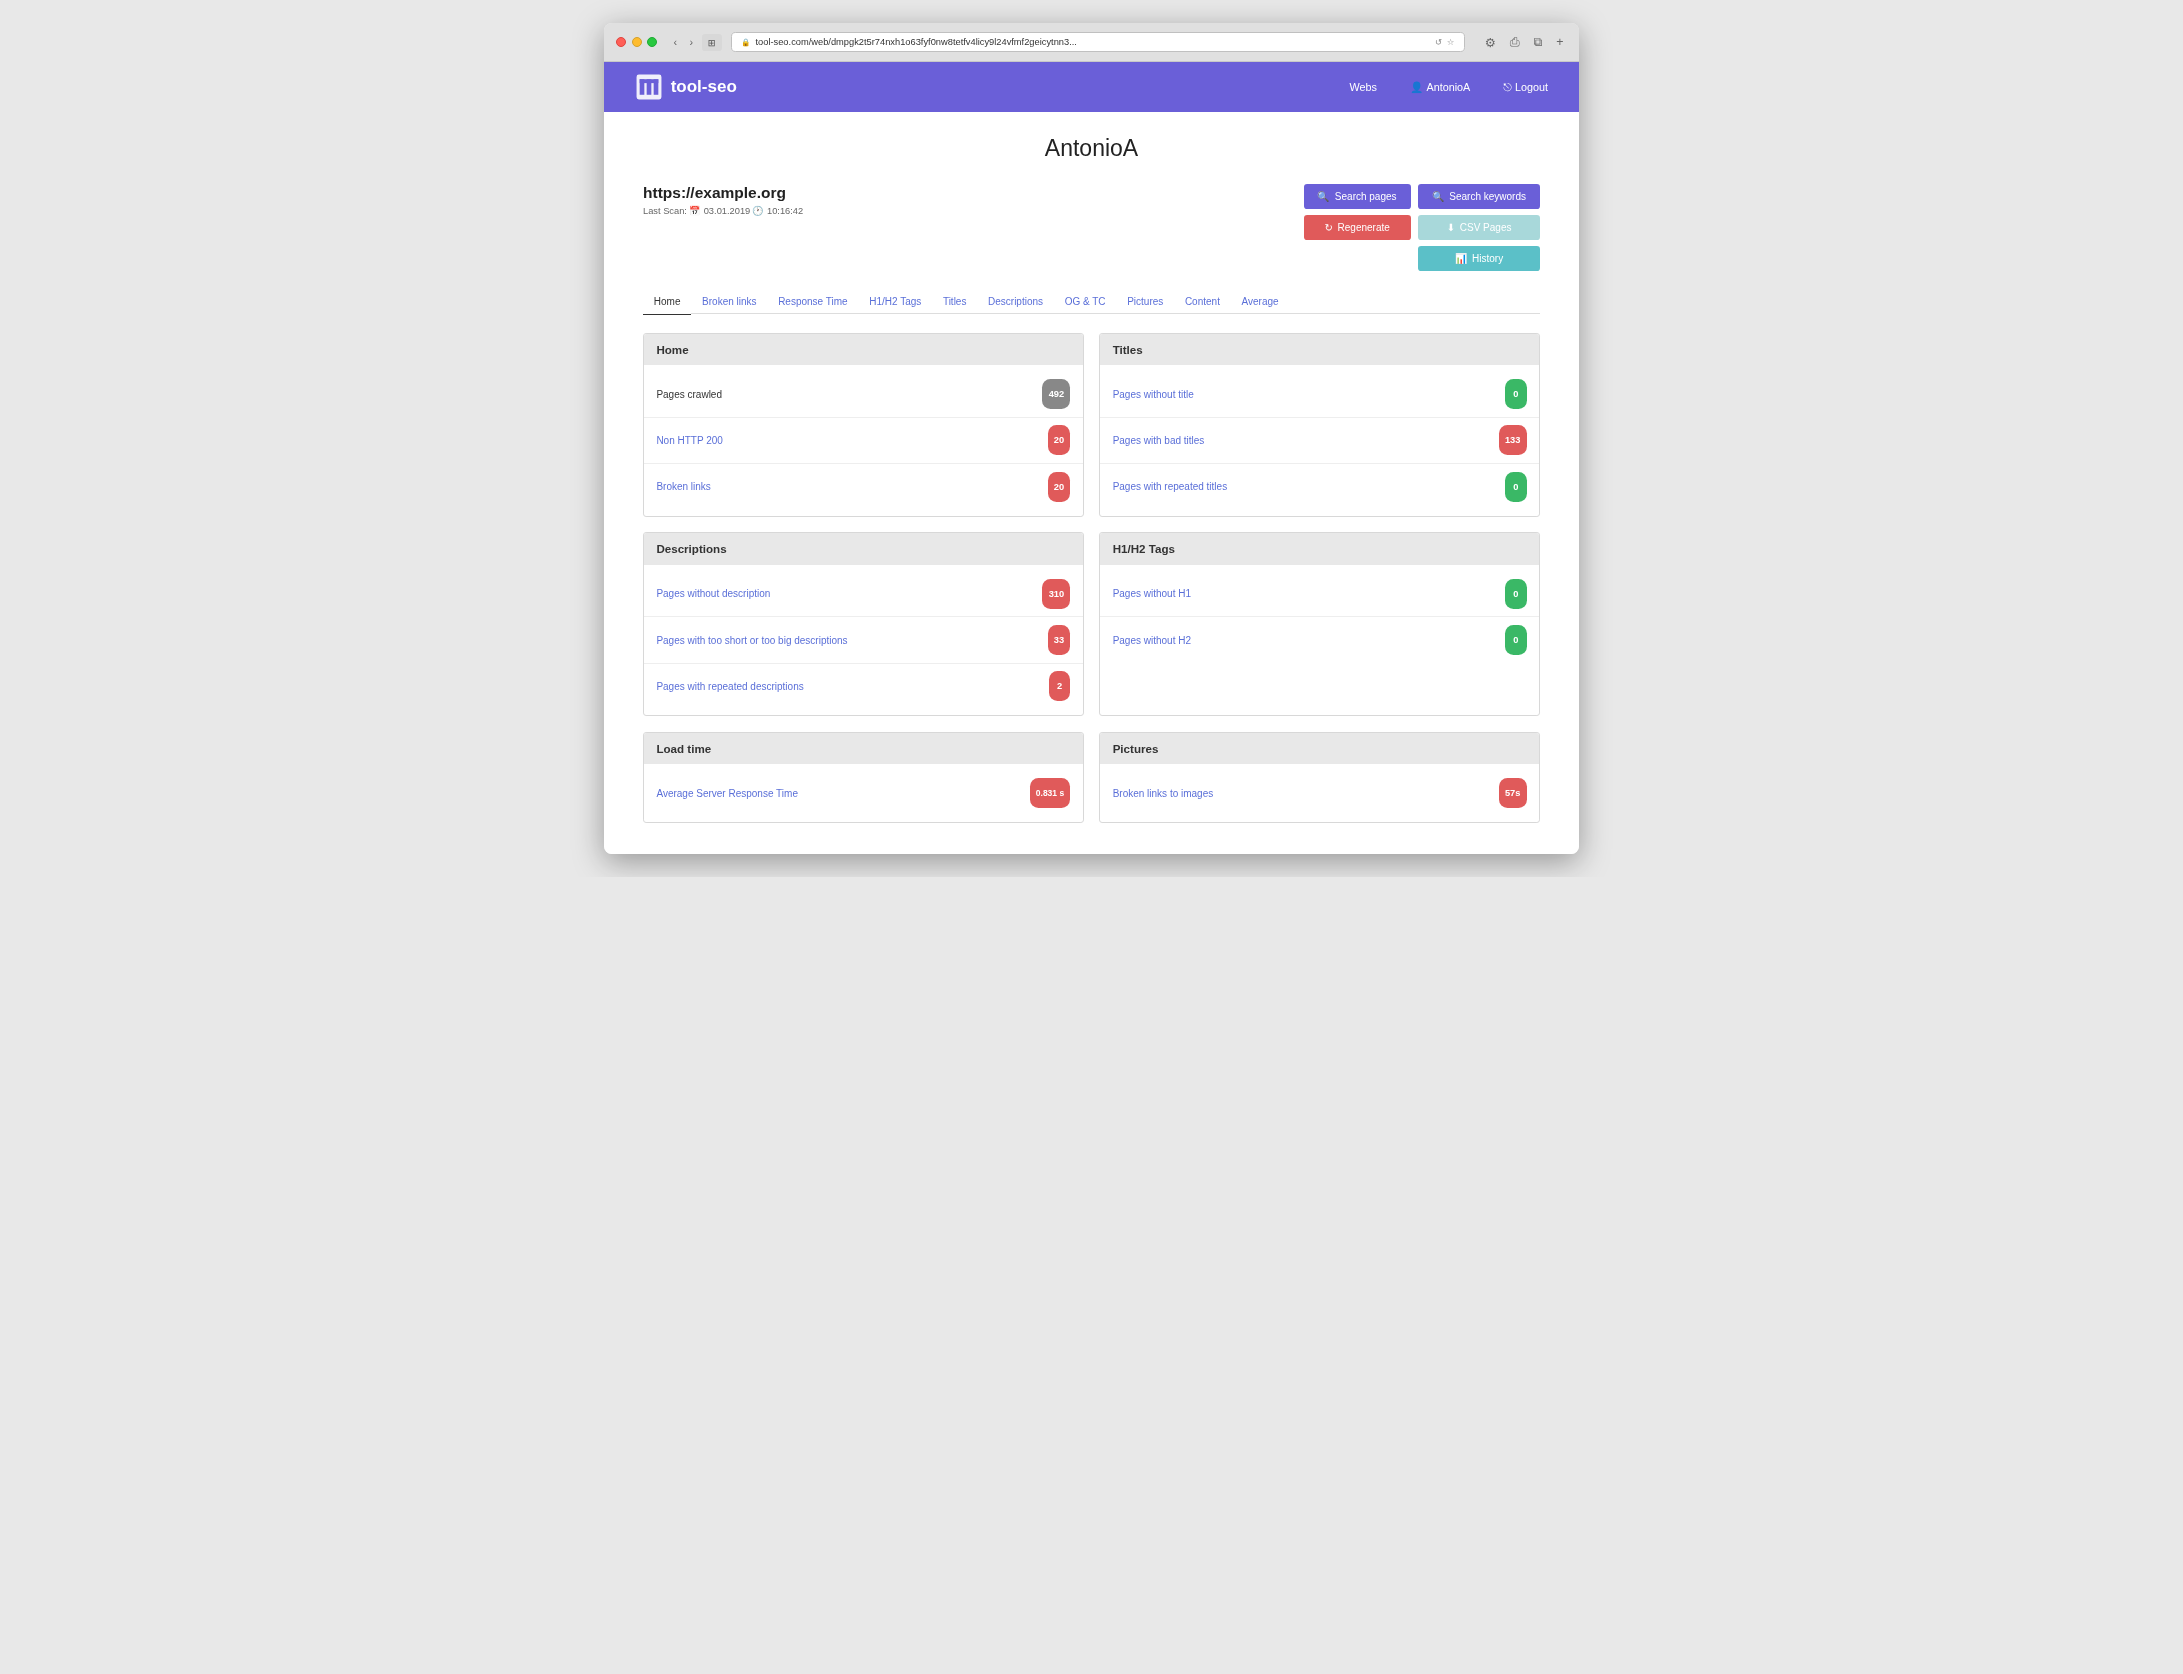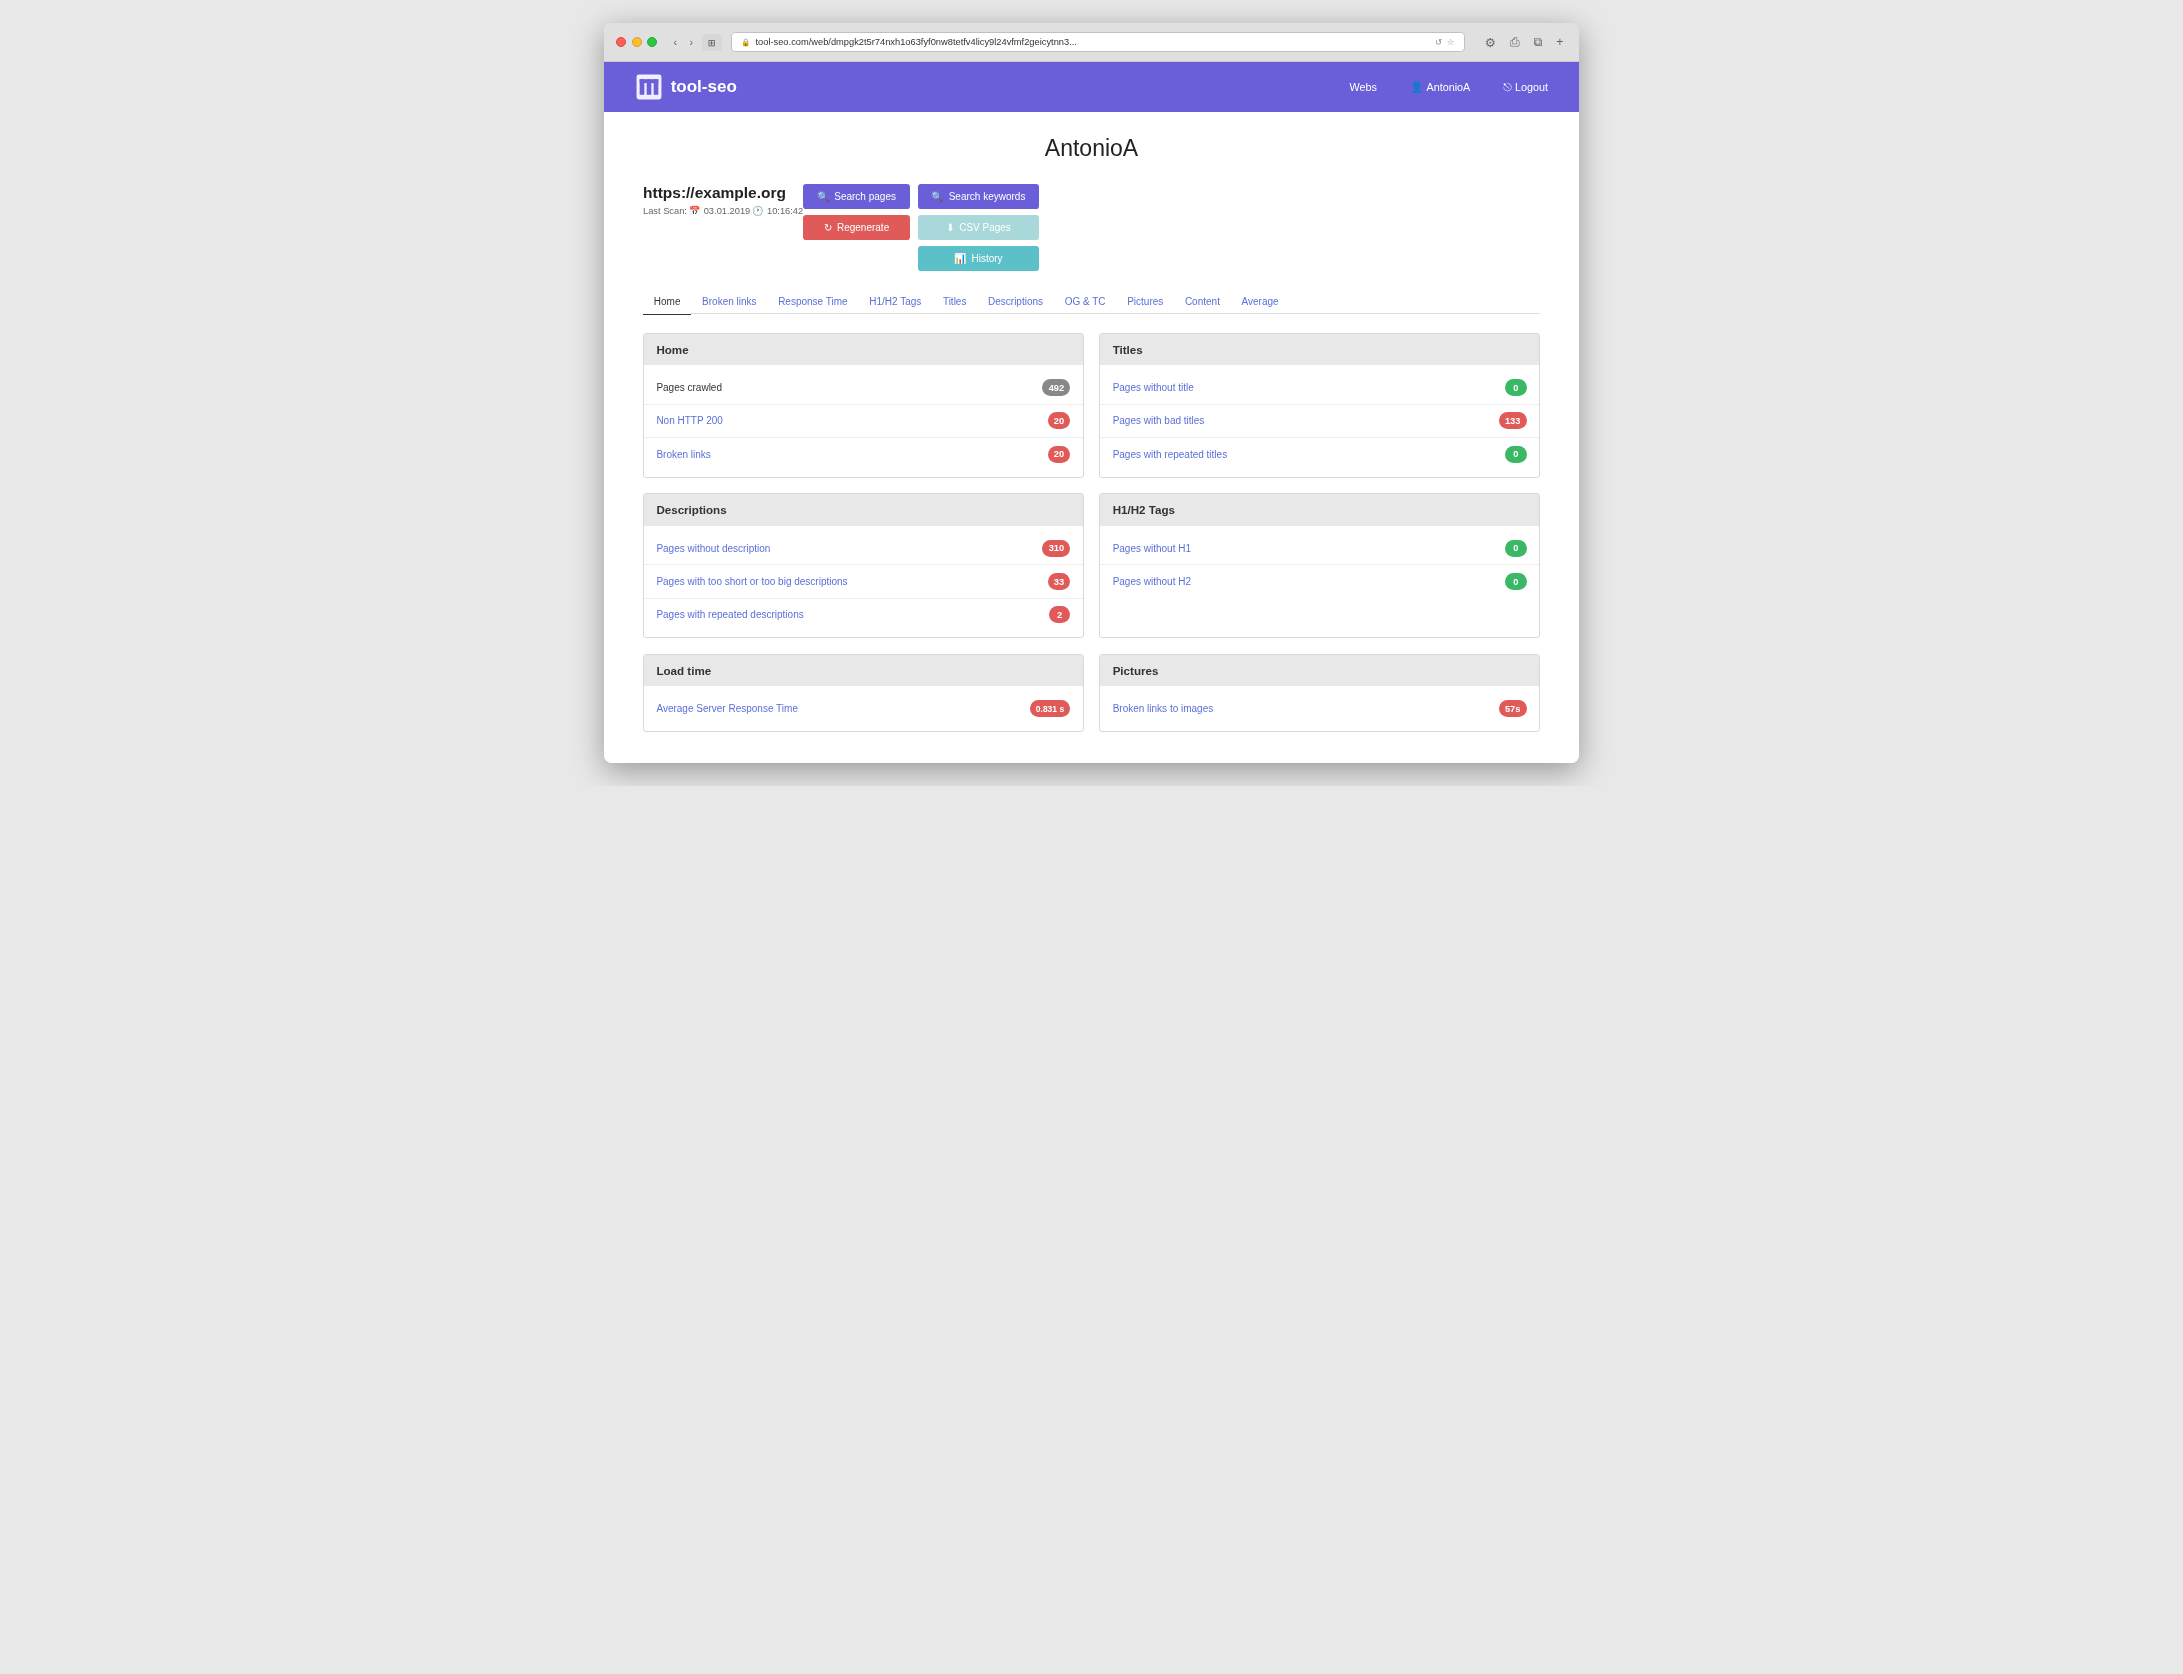--- a/index.html
+++ b/index.html
@@ -28,21 +28,21 @@
     .logo-icon { width: 28px; height: 28px; }
     .logo-text { color: white; font-size: 17px; font-weight: 600; }
     .header-nav { display: flex; align-items: center; gap: 33px; }
     .header-nav-link { color: white; text-decoration: none; font-size: 10.8px; display: flex; align-items: center; gap: 3.1px; }
 
     
     .main-content { background: white; padding: 23px 39px 31px; }
 
     .page-title { text-align: center; font-size: 23px; font-weight: 400; color: #222; margin-bottom: 21.7px; }
 
-    .site-info-row { display: flex; align-items: flex-start; margin-bottom: 18.6px; }
+    .site-info-row { display: flex; justify-content: space-between; align-items: flex-start; margin-bottom: 18.6px; }
     .site-info { }
     .site-url { font-size: 15.5px; font-weight: 700; color: #222; margin-bottom: 3.1px; }
     .site-scan { font-size: 9.3px; color: #666; }
     .action-buttons { display: flex; gap: 7.7px; }
     .action-col { display: flex; flex-direction: column; gap: 6.2px; }
     .btn { padding: 7px 14px; border: none; border-radius: 3.1px; font-size: 10px; cursor: pointer; display: flex; align-items: center; gap: 4.6px; justify-content: center; color: white; font-weight: 500; }
     .btn-purple { background: #6a5fd8; }
     .btn-red { background: #e05a5a; }
     .btn-teal { background: #5bc0c8; }
     .btn-light-teal { background: #a8d8da; }
@@ -57,21 +57,21 @@
 
     .card { border: 0.8px solid #d8d8d8; border-radius: 3.1px; overflow: hidden; }
     .card-header { background: #e8e8e8; padding: 9.3px 12.4px; font-size: 11.6px; font-weight: 600; color: #333; }
     .card-body { padding: 6.2px 0; }
 
     .card-row { display: flex; align-items: center; justify-content: space-between; padding: 7.7px 12.4px; border-bottom: 0.8px solid #eeeeee; }
     .card-row:last-child { border-bottom: none; }
     .card-row-label { font-size: 10px; color: #5a6fd8; cursor: pointer; }
     .card-row-label.plain { color: #333; cursor: default; }
 
-    .badge { display: inline-flex; align-items: center; justify-content: center; min-width: 21.7px; height: 17px; border-radius: 8.5px; font-size: 9.3px; font-weight: 600; color: white; padding: 0 6.2px; margin-left: 12px; }
+    .badge { display: inline-flex; align-items: center; justify-content: center; min-width: 21.7px; height: 30px; border-radius: 8.5px; font-size: 9.3px; font-weight: 600; color: white; padding: 0 6.2px; margin-left: 12px; }
     .badge-gray { background: #888; }
     .badge-red { background: #e05a5a; }
     .badge-green { background: #3ab866; }
     .badge-teal { background: #e05a5a; font-size: 8.5px; }
   </style>
 </head>
 <body>
 
 <div class="browser-window">
 

